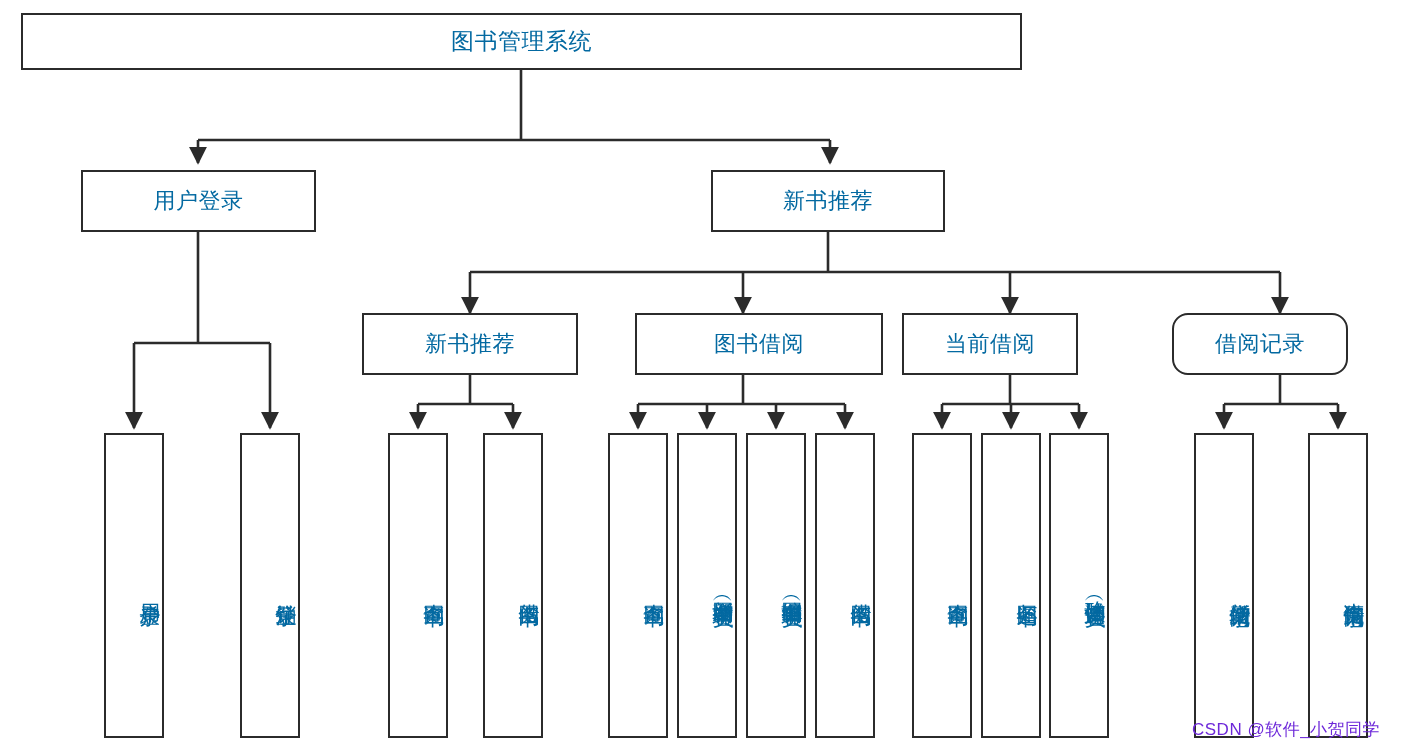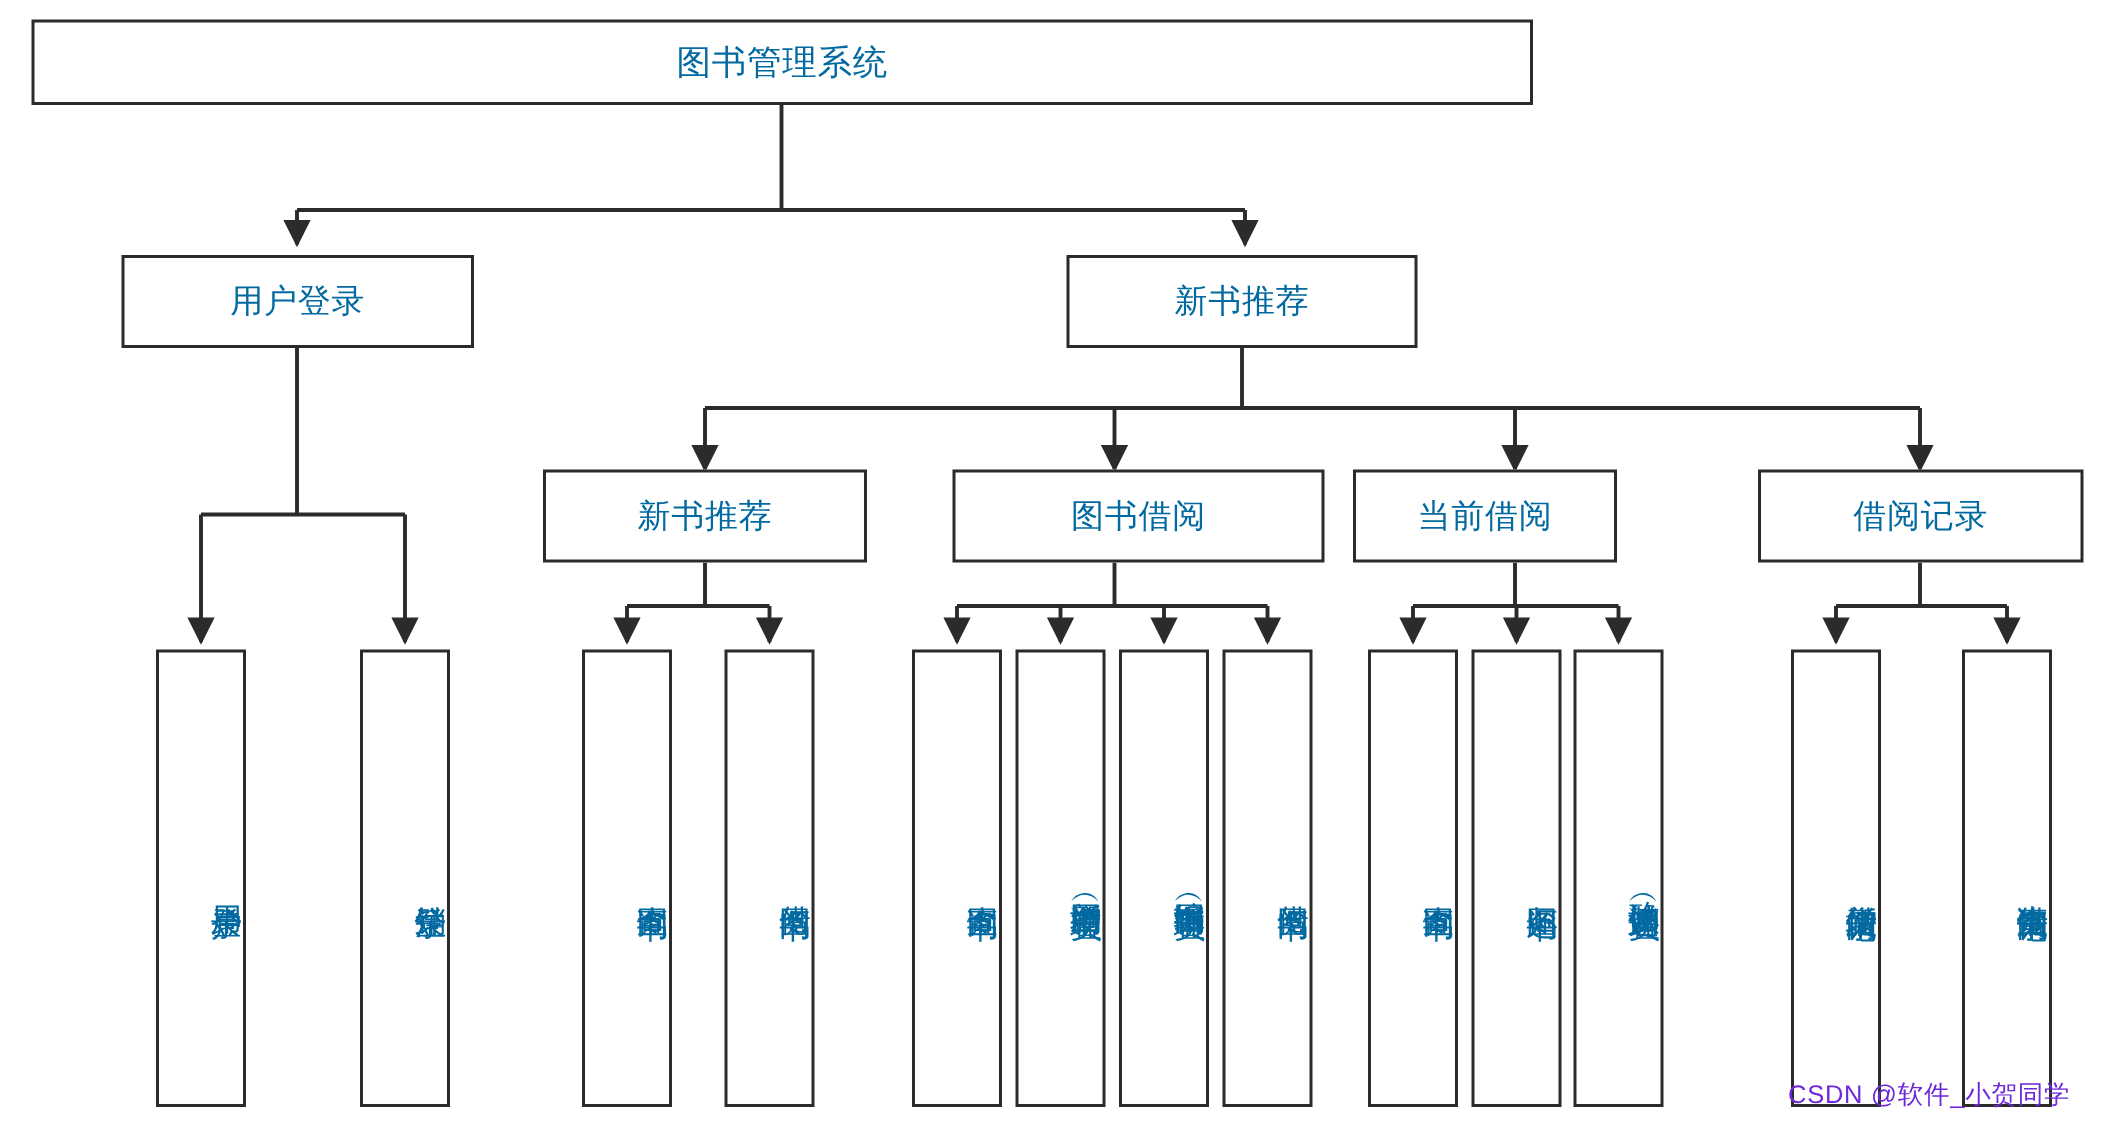--- a/index.html
+++ b/index.html
@@ -134,21 +134,21 @@
 
   <div class="node horiz" style="left:362px; top:313px; width:216px; height:62px;">
     <span>新书推荐</span>
   </div>
   <div class="node horiz" style="left:635px; top:313px; width:248px; height:62px;">
     <span>图书借阅</span>
   </div>
   <div class="node horiz" style="left:902px; top:313px; width:176px; height:62px;">
     <span>当前借阅</span>
   </div>
-  <div class="node horiz" style="left:1172px; top:313px; width:217px; height:62px;">
+  <div class="node horiz" style="left:1172px; top:313px; width:176px; height:62px;border-radius:16px;">
     <span>借阅记录</span>
   </div>
 
   <div class="node vert" style="left:104px; top:433px; width:60px; height:305px;">
     <span class="vtext">用户登录</span>
   </div>
   <div class="node vert" style="left:240px; top:433px; width:60px; height:305px;">
     <span class="vtext">注销登录</span>
   </div>
 

